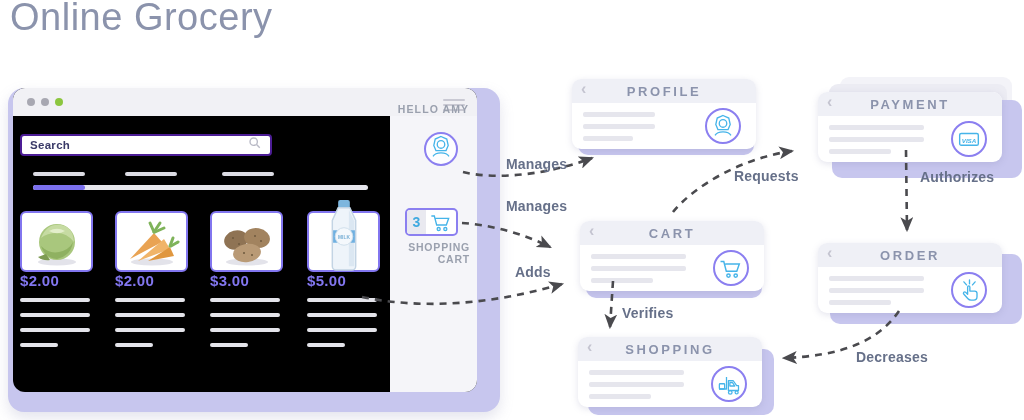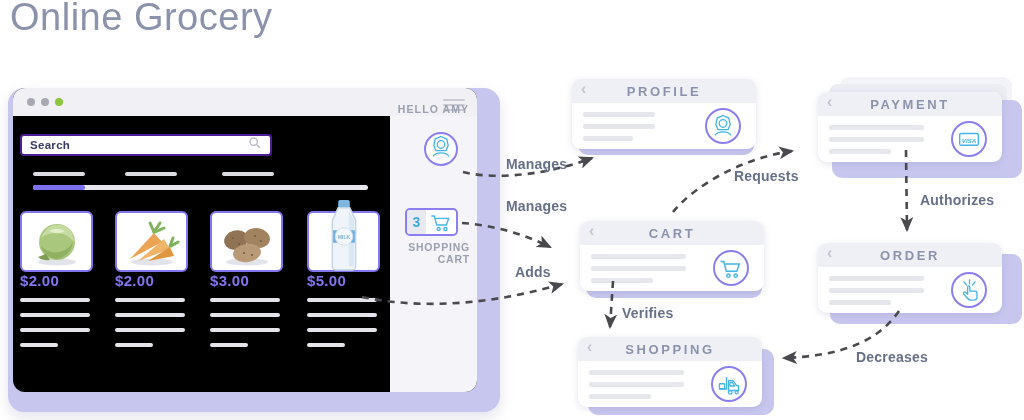--- a/index.html
+++ b/index.html
@@ -362,17 +362,17 @@
       <path d="M906 150 L907 230" marker-end="url(#ah)"></path>
       <path d="M613 281 L610 327" marker-end="url(#ah)"></path>
       <path d="M899 311 C878 342 840 356 784 358" marker-end="url(#ah)"></path>
     </g>
   </svg>
 
   <span class="alabel" style="left:506px; top:156px;">Manages</span>
   <span class="alabel" style="left:506px; top:198px;">Manages</span>
   <span class="alabel" style="left:515px; top:264px;">Adds</span>
   <span class="alabel" style="left:701px; top:168px;margin-left:33px;">Requests</span>
-  <span class="alabel" style="left:920px; top:192px;text-align:right;">Authorizes</span>
+  <span class="alabel" style="left:920px; top:169px;text-align:right;">Authorizes</span>
   <span class="alabel" style="left:622px; top:305px;">Verifies</span>
   <span class="alabel" style="left:856px; top:349px;">Decreases</span>
 
 </div>
 
 </body></html>

